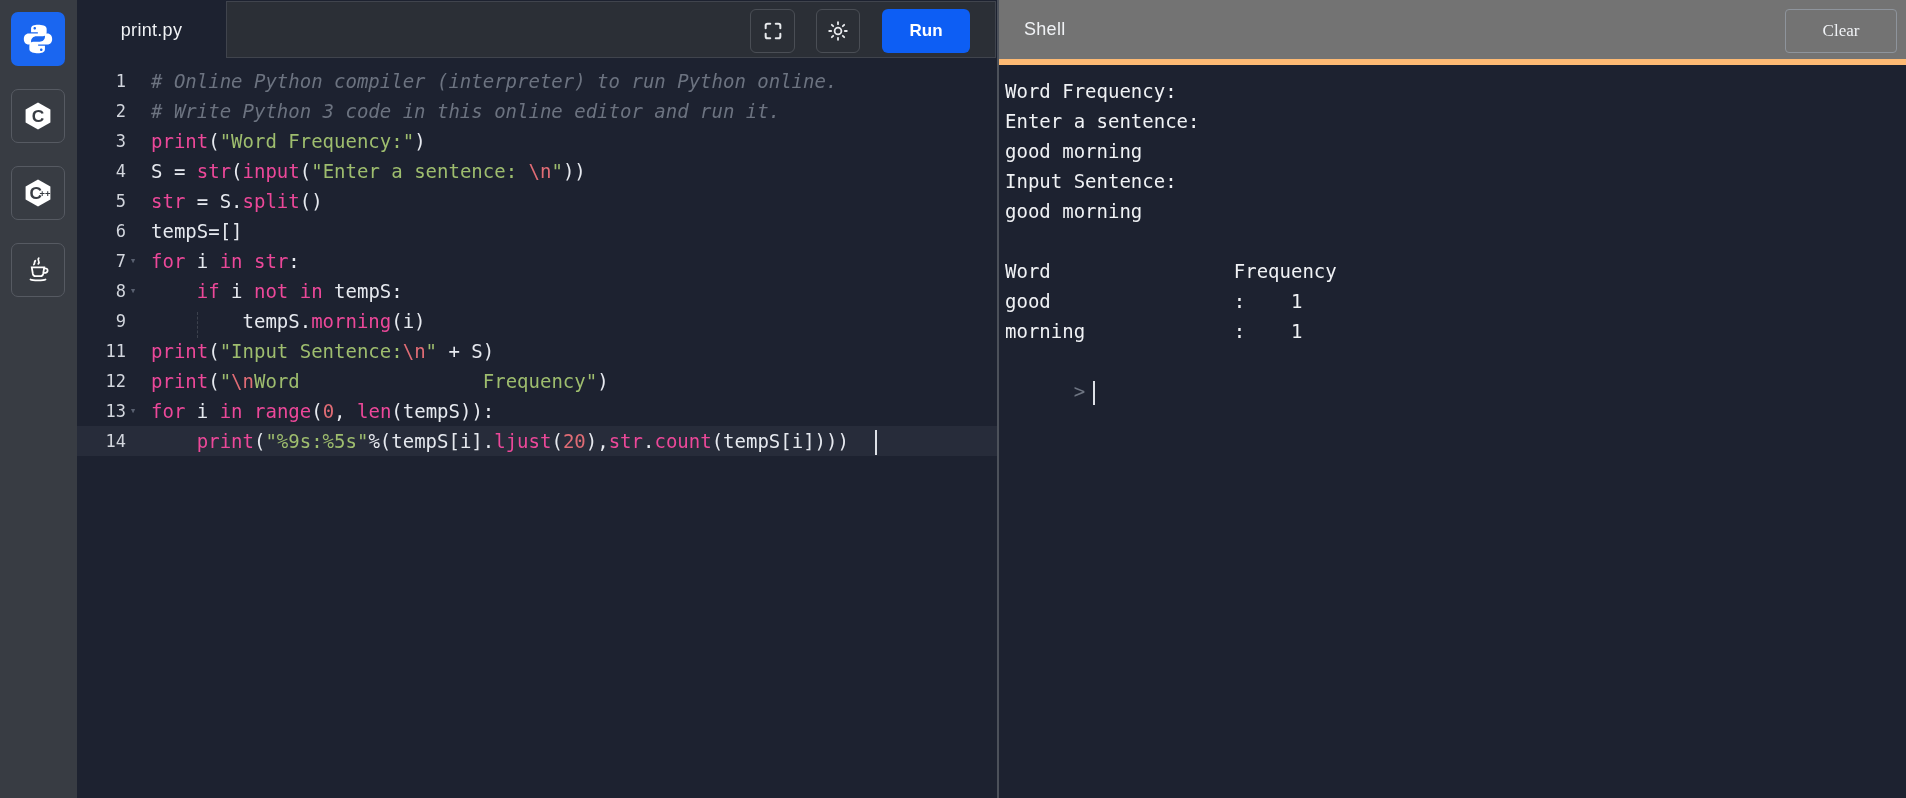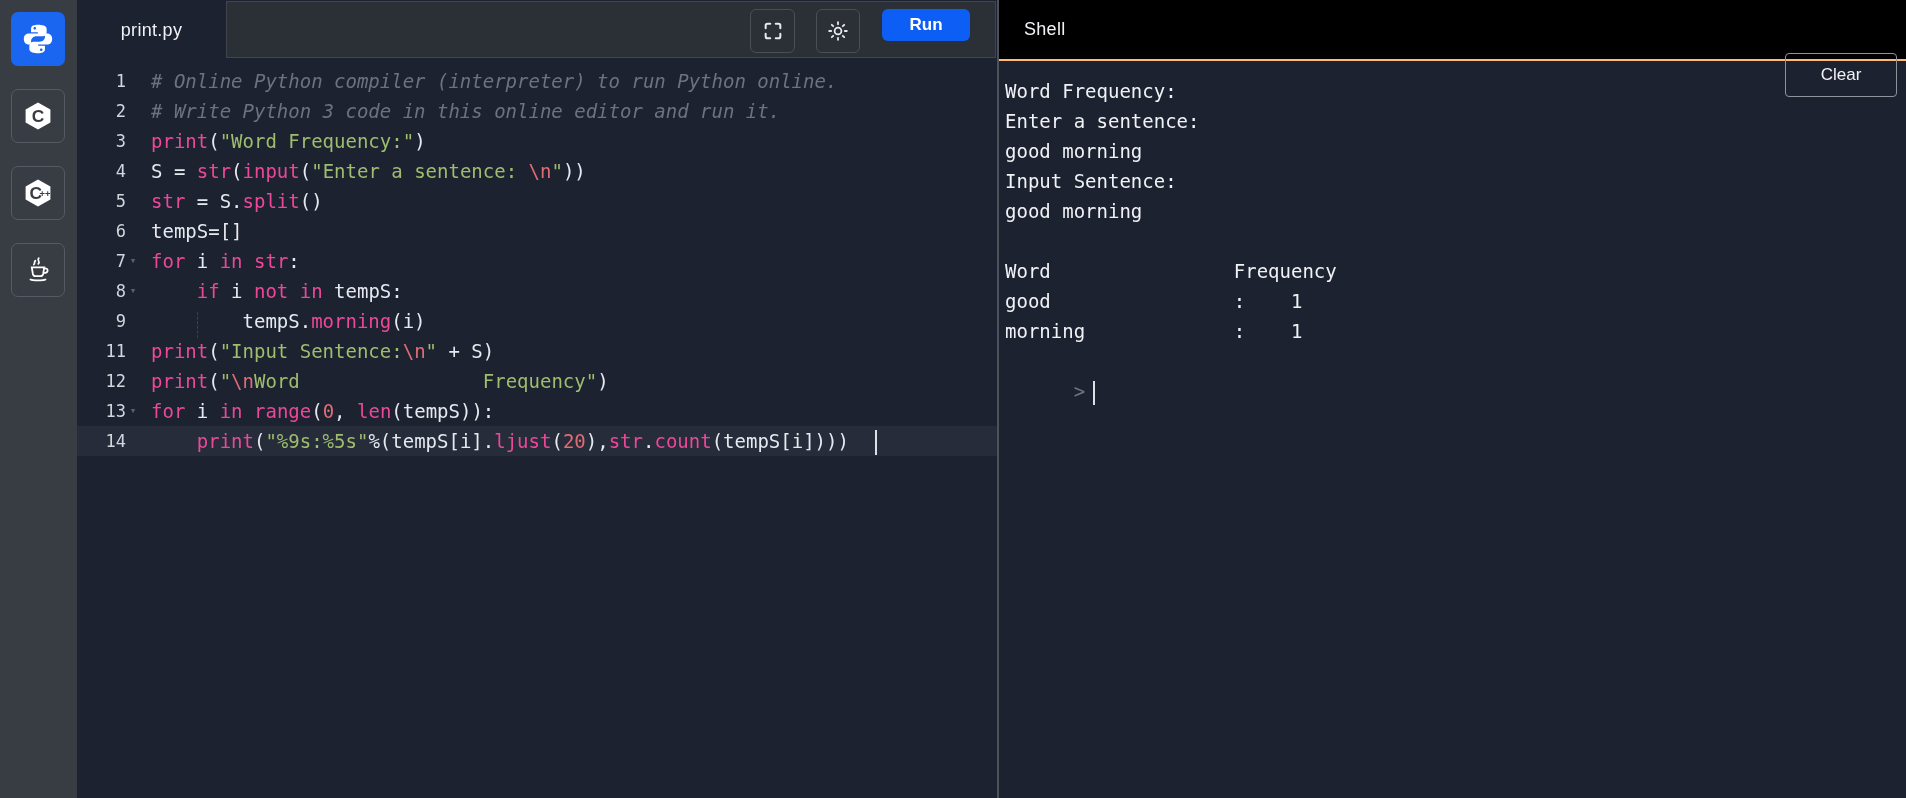--- a/index.html
+++ b/index.html
@@ -15,21 +15,21 @@
 
   
   #editor-panel{left:77px;top:0;width:921px;height:798px;background:#1d2230;}
   #editor-toolbar-bg{left:149px;top:1px;width:770px;height:57px;background:#2b2f36;
     border:1px solid #40444d;box-sizing:border-box;}
   #tab-main{left:0;top:0;width:149px;height:60px;display:flex;align-items:center;
     justify-content:center;color:#f0f2f5;font-size:18px;letter-spacing:.3px;}
   .tool-btn{position:absolute;top:9px;width:45px;height:44px;border:1px solid #4a4e55;
     border-radius:6px;display:flex;align-items:center;justify-content:center;
     background:transparent;cursor:pointer;}
-  #run-btn{position:absolute;top:9px;left:805px;width:88px;height:32px;background:#0d5ef4;
+  #run-btn{position:absolute;top:9px;left:805px;width:88px;height:44px;background:#0d5ef4;
     border:none;border-radius:6px;color:#fff;font-size:17px;font-weight:bold;
     font-family:"Liberation Sans",sans-serif;cursor:pointer;}
 
   
   #editor-content{left:0;top:60px;width:921px;height:738px;padding-top:6px;box-sizing:border-box;}
   .code-line{height:30px;line-height:30px;display:flex;white-space:pre;
     font-family:"DejaVu Sans Mono",monospace;font-size:19px;}
   .code-line.active{background:#272c3a;}
   .ln{width:49px;text-align:right;color:#d2d6dd;font-size:17px;flex:none;}
   .fold{width:14px;text-align:center;color:#596070;font-size:11px;flex:none;cursor:pointer;}
@@ -42,27 +42,27 @@
   .tk-p{color:#e6e9ef;}
   .caret{display:inline-block;width:2px;height:25px;background:#dde0e6;vertical-align:middle;}
   #editor-caret-gap{margin-left:26px;}
   #indent-guide{left:120px;top:252px;width:0;height:26px;border-left:1px dashed rgba(255,255,255,.14);}
 
   
   #panel-divider{left:997px;top:0;width:2px;height:798px;background:#4c515a;}
 
   
   #shell-panel{left:999px;top:0;width:907px;height:798px;background:#1d2230;}
-  #shell-header{left:0;top:0;width:907px;height:59px;background:#000000;
-    border-bottom:2px solid #fdba74;}
+  #shell-header{left:0;top:0;width:907px;height:59px;background:#737373;
+    border-bottom:6px solid #fdba74;}
   #shell-title{position:absolute;left:25px;top:0;height:59px;display:flex;align-items:center;
     color:#f0f2f5;font-size:18px;letter-spacing:.3px;}
   #clear-btn{position:absolute;top:9px;right:9px;width:112px;height:44px;background:transparent;
     border:1px solid #8e949c;border-radius:4px;color:#f0f2f5;font-size:17px;
-    font-family:Liberation Sans, sans-serif;cursor:pointer;margin-top:44px;}
+    font-family:Liberation Serif, serif;cursor:pointer;}
   #shell-content{left:6px;top:60px;width:895px;height:738px;padding-top:16px;box-sizing:border-box;}
   .shell-line{height:30px;line-height:30px;white-space:pre;color:#f0f2f5;
     font-family:"DejaVu Sans Mono",monospace;font-size:19px;}
   .prompt{color:#6e7582;}
   #shell-caret{margin-left:8px;height:24px;}
 
   svg{display:block;}
 </style>
 </head>
 <body>

